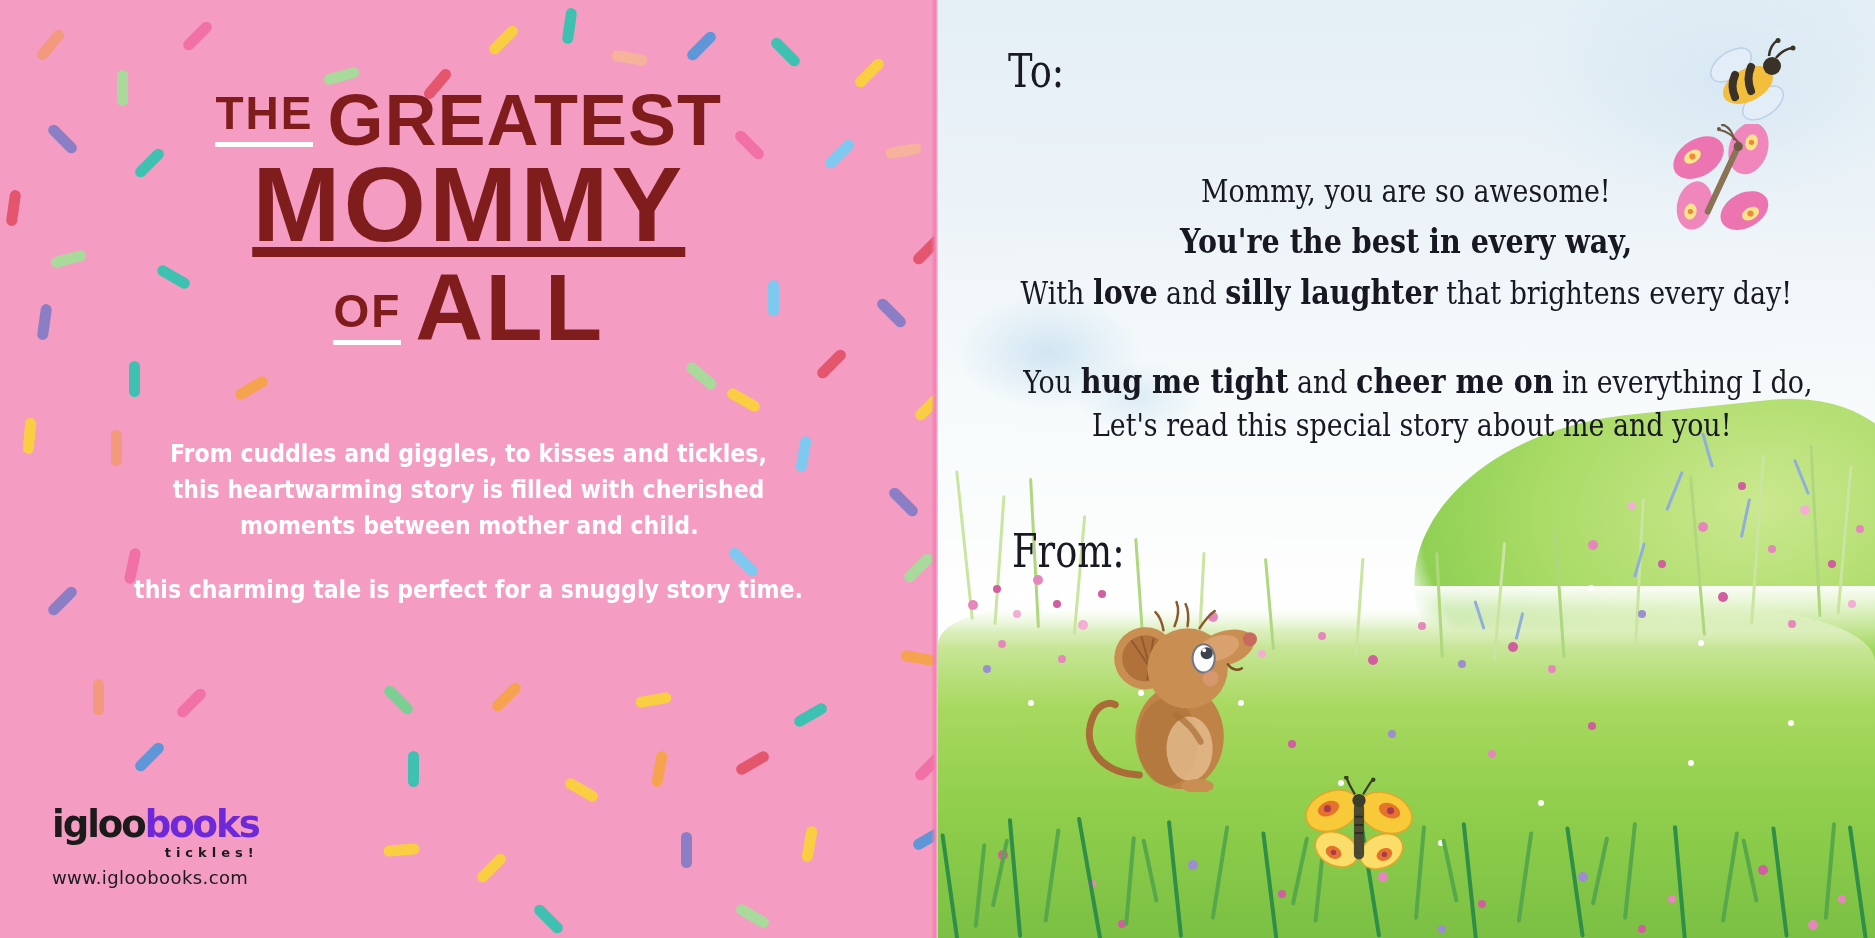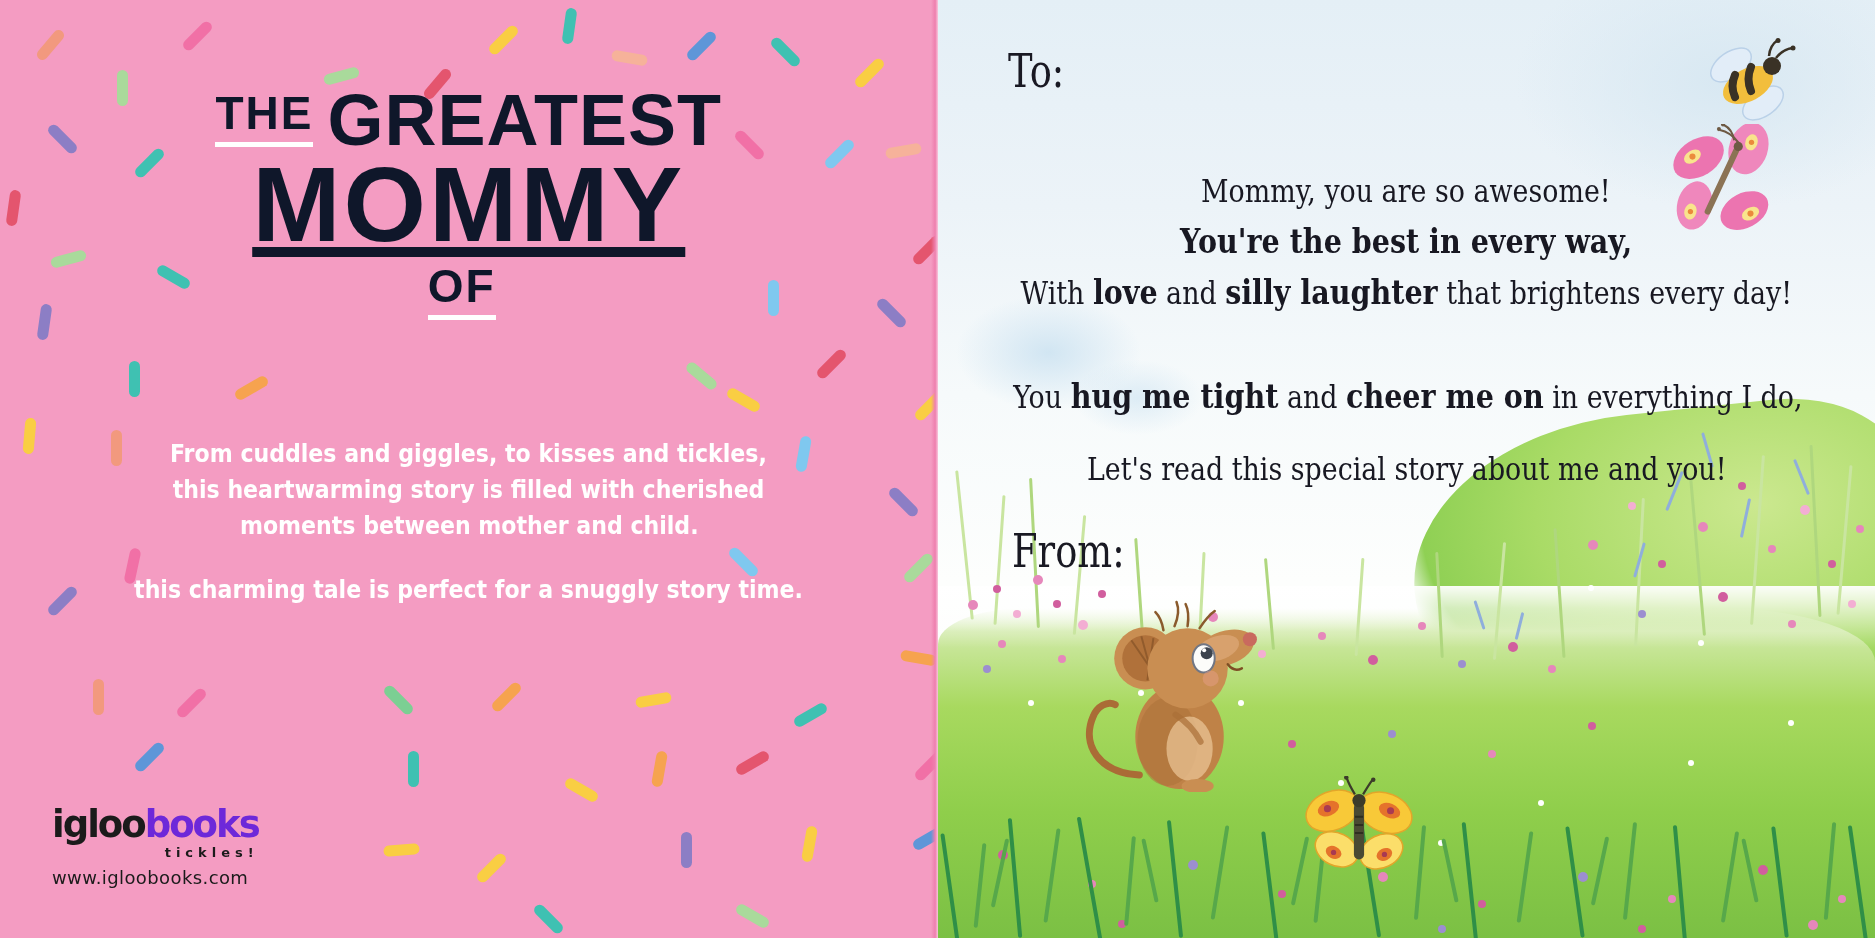--- a/index.html
+++ b/index.html
@@ -3,21 +3,21 @@
 <meta charset="utf-8">
 <style>
   html,body{margin:0;padding:0;background:#444;}
   .book{position:relative;width:1875px;height:938px;overflow:hidden;display:flex;font-family:"Liberation Sans",sans-serif;}
   .page{position:relative;width:50%;height:100%;overflow:hidden;}
 
   
   .page-left{background:#F49CC2;}
   .spine-edge{position:absolute;right:0;top:0;bottom:0;width:7px;background:linear-gradient(90deg,rgba(0,0,0,0) 0,#EE7FAE 60%,#F8C6DC 100%);z-index:6;}
   .sprinkle{position:absolute;width:11px;height:36px;border-radius:7px;z-index:1;}
-  .title-block{position:absolute;left:0;right:0;top:88px;text-align:right;color:#0f172a;z-index:2;}
+  .title-block{position:absolute;left:0;right:0;top:88px;text-align:right;color:#7f1d1d;z-index:2;}
   .t-row{display:flex;justify-content:center;align-items:flex-end;line-height:.9;}
   .t-small{font-size:46px;font-weight:bold;letter-spacing:2px;border-bottom:5px solid #fff;padding-bottom:7px;margin:0 14px 6px 0;}
   .t-big1{font-size:72px;font-weight:bold;letter-spacing:1px;}
   .t-big2{font-size:106px;font-weight:bold;letter-spacing:3px;margin-top:4px;text-decoration:underline;}
   .t-big3{font-size:94px;font-weight:bold;letter-spacing:2px;}
   .row3{margin-top:14px;}
   .blurb{position:absolute;left:0;right:0;text-align:center;color:#fff;font-family:"DejaVu Sans",sans-serif;font-weight:bold;font-size:24px;line-height:36px;z-index:2;}
   .blurb .sqz{display:inline-block;transform:scaleX(.92);transform-origin:center;white-space:nowrap;}
   .blurb1{top:436px;}
   .blurb2{top:572px;}
@@ -39,21 +39,21 @@
   .wisp{position:absolute;width:3px;border-radius:3px;z-index:2;}
   .flower{position:absolute;border-radius:50%;z-index:3;}
   .blade{position:absolute;width:4px;border-radius:4px;z-index:5;}
   .to-label,.from-label{position:absolute;font-family:"DejaVu Serif",serif;color:#191923;font-size:46px;transform:scaleX(.8);transform-origin:left;z-index:3;}
   .to-label{left:70px;top:44px;}
   .from-label{left:74px;top:524px;}
   .poem{position:absolute;left:0;right:0;text-align:center;font-family:"DejaVu Serif",serif;color:#181822;z-index:3;}
   .poem1{top:166px;}
   .poem2{top:360px;}
   .pline{line-height:50px;font-size:32px;white-space:nowrap;}
-  .poem2 .pline{line-height:72px;}
+  .poem2 .pline{line-height:43px;padding-left:10px;}
   .pline .sqz{display:inline-block;transform:scaleX(.84);transform-origin:center;}
   .pline .b{font-weight:bold;font-size:34px;}
   .critter{position:absolute;}
   .bee{left:763px;top:38px;width:100px;height:92px;z-index:4;}
   .pink-butterfly{left:729px;top:124px;width:112px;height:112px;z-index:4;}
   .mouse{left:141px;top:596px;width:186px;height:196px;z-index:4;}
   .yellow-butterfly{left:364px;top:776px;width:114px;height:104px;z-index:6;}
 </style>
 </head>
 <body>
@@ -124,20 +124,21 @@
     <div class="title-block">
       <div class="t-row">
         <span class="t-small">THE</span>
         <span class="t-big1">GREATEST</span>
       </div>
       <div class="t-row">
         <span class="t-big2">MOMMY</span>
       </div>
       <div class="t-row row3">
         <span class="t-small">OF</span>
+        <span class="t-big3">ALL</span>
       </div>
     </div>
 
     <div class="blurb blurb1">
       <div><span class="sqz">From cuddles and giggles, to kisses and tickles,</span></div>
       <div><span class="sqz">this heartwarming story is filled with cherished</span></div>
       <div><span class="sqz">moments between mother and child.</span></div>
     </div>
 
     <div class="blurb blurb2">

